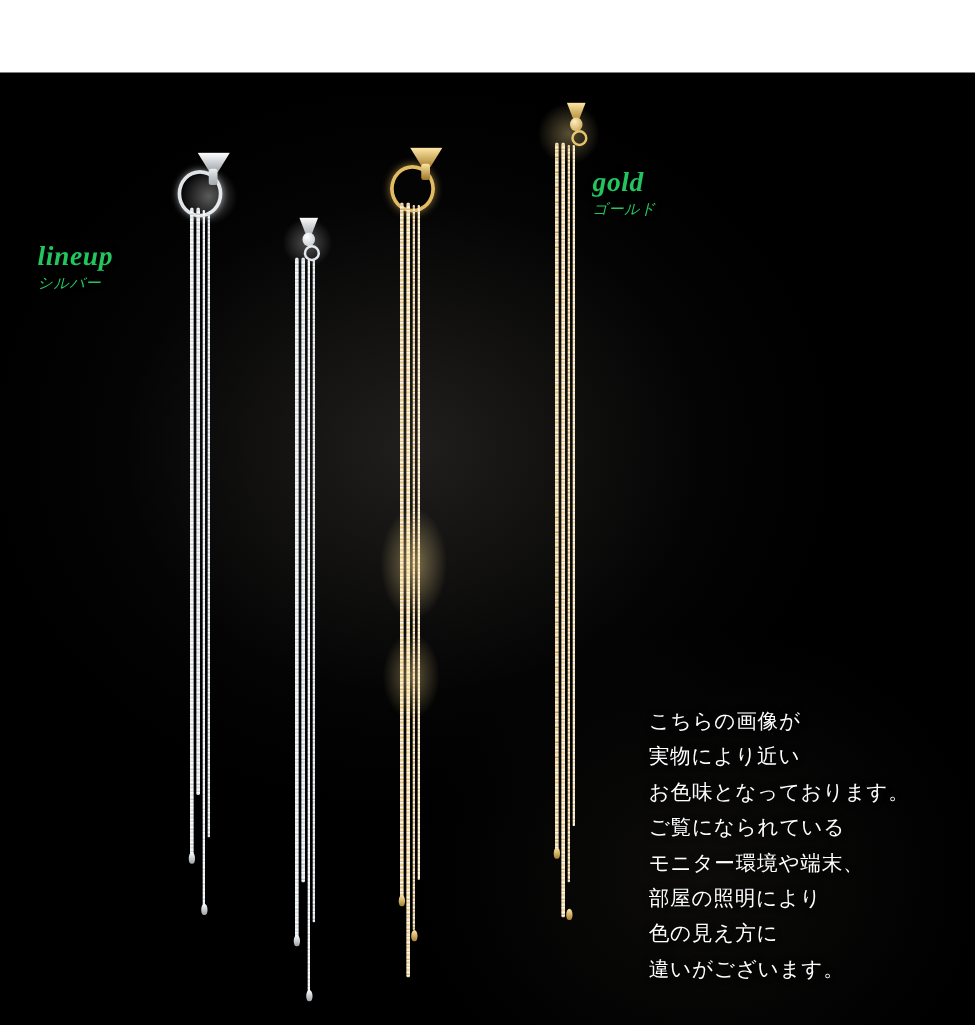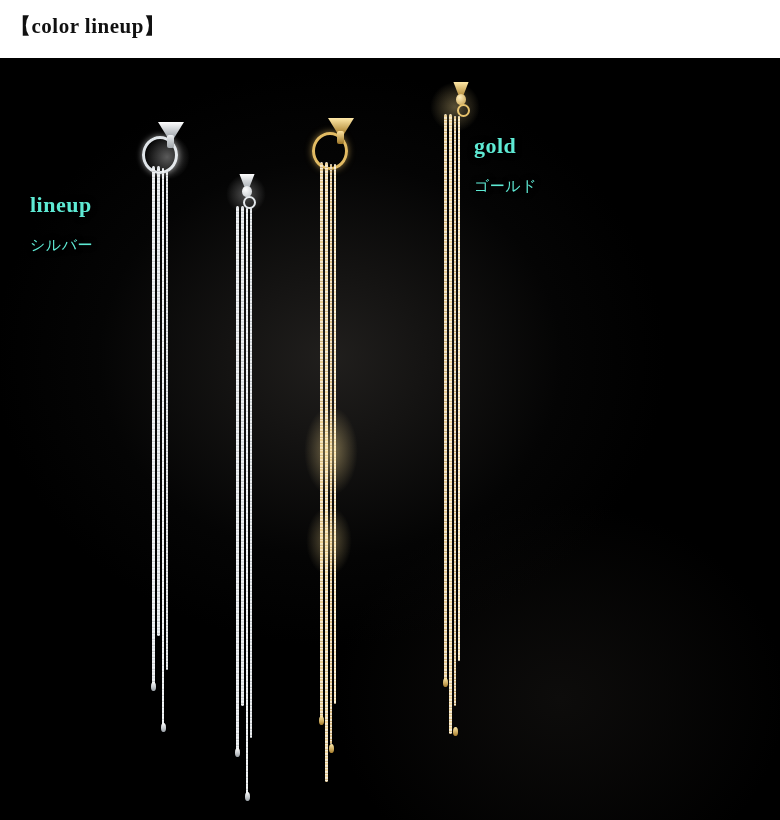--- a/index.html
+++ b/index.html
@@ -59,36 +59,37 @@
     height: 762px;
     background:
       radial-gradient(ellipse 420px 360px at 330px 300px, rgba(38,36,34,0.85) 0%, rgba(12,12,12,0.35) 55%, rgba(0,0,0,0) 80%),
       radial-gradient(ellipse 300px 260px at 560px 640px, rgba(26,24,22,0.5) 0%, rgba(0,0,0,0) 75%);
     pointer-events: none;
   }
 
   
   .lbl {
     position: absolute;
-    color: #5eead4;
+    color: #22c55e;
     text-shadow: 0 0 6px rgba(0,0,0,0.9);
+    font-style: italic;
   }
   .lbl .en {
     font-family: "Liberation Serif", serif;
     font-size: 22px;
     font-weight: bold;
     letter-spacing: 0.5px;
     display: block;
     line-height: 1.05;
   }
   .lbl .jp {
-    font-size: 15px;
+    font-size: 12px;
     display: block;
     line-height: 1.3;
-    margin-top: 19px;
+    margin-top: 3px;
     letter-spacing: 0.5px;
   }
   .lbl-silver { left: 30px; top: 135px; }
   .lbl-gold   { left: 474px; top: 76px; }
 
   .note {
     position: absolute;
     left: 519px;
     top: 505px;
     color: #ffffff;
@@ -197,23 +198,20 @@
     position: absolute;
     border-radius: 50%;
     pointer-events: none;
   }
 </style>
 </head>
 <body>
 
 <div class="page">
 
-  <div class="header">
-    <div class="header-title">【color lineup】</div>
-  </div>
 
   <div class="photo">
     <div class="photo-light"></div>
 
     <div class="earring" style="left:130px; top:62px; width:80px; height:620px;">
       <div class="fitting" style="left:6px; top:0px;">
         <div class="fit-ring" style="border-color:#dfe4e8; box-shadow:0 0 6px rgba(255,255,255,0.55);"></div>
         <div class="fit-cup" style="background:linear-gradient(180deg,#ffffff,#9aa1a7); box-shadow:0 0 7px rgba(255,255,255,0.6);"></div>
         <div class="fit-stem" style="background:linear-gradient(180deg,#eef1f3,#8d949a);"></div>
       </div>
@@ -276,15 +274,23 @@
     <div class="lbl lbl-silver">
       <span class="en">lineup</span>
       <span class="jp">シルバー</span>
     </div>
 
     <div class="lbl lbl-gold">
       <span class="en">gold</span>
       <span class="jp">ゴールド</span>
     </div>
 
+    <div class="note">こちらの画像が
+実物により近い
+お色味となっております。
+ご覧になられている
+モニター環境や端末、
+部屋の照明により
+色の見え方に
+違いがございます。</div>
   </div>
 
 </div>
 
 </body></html>

